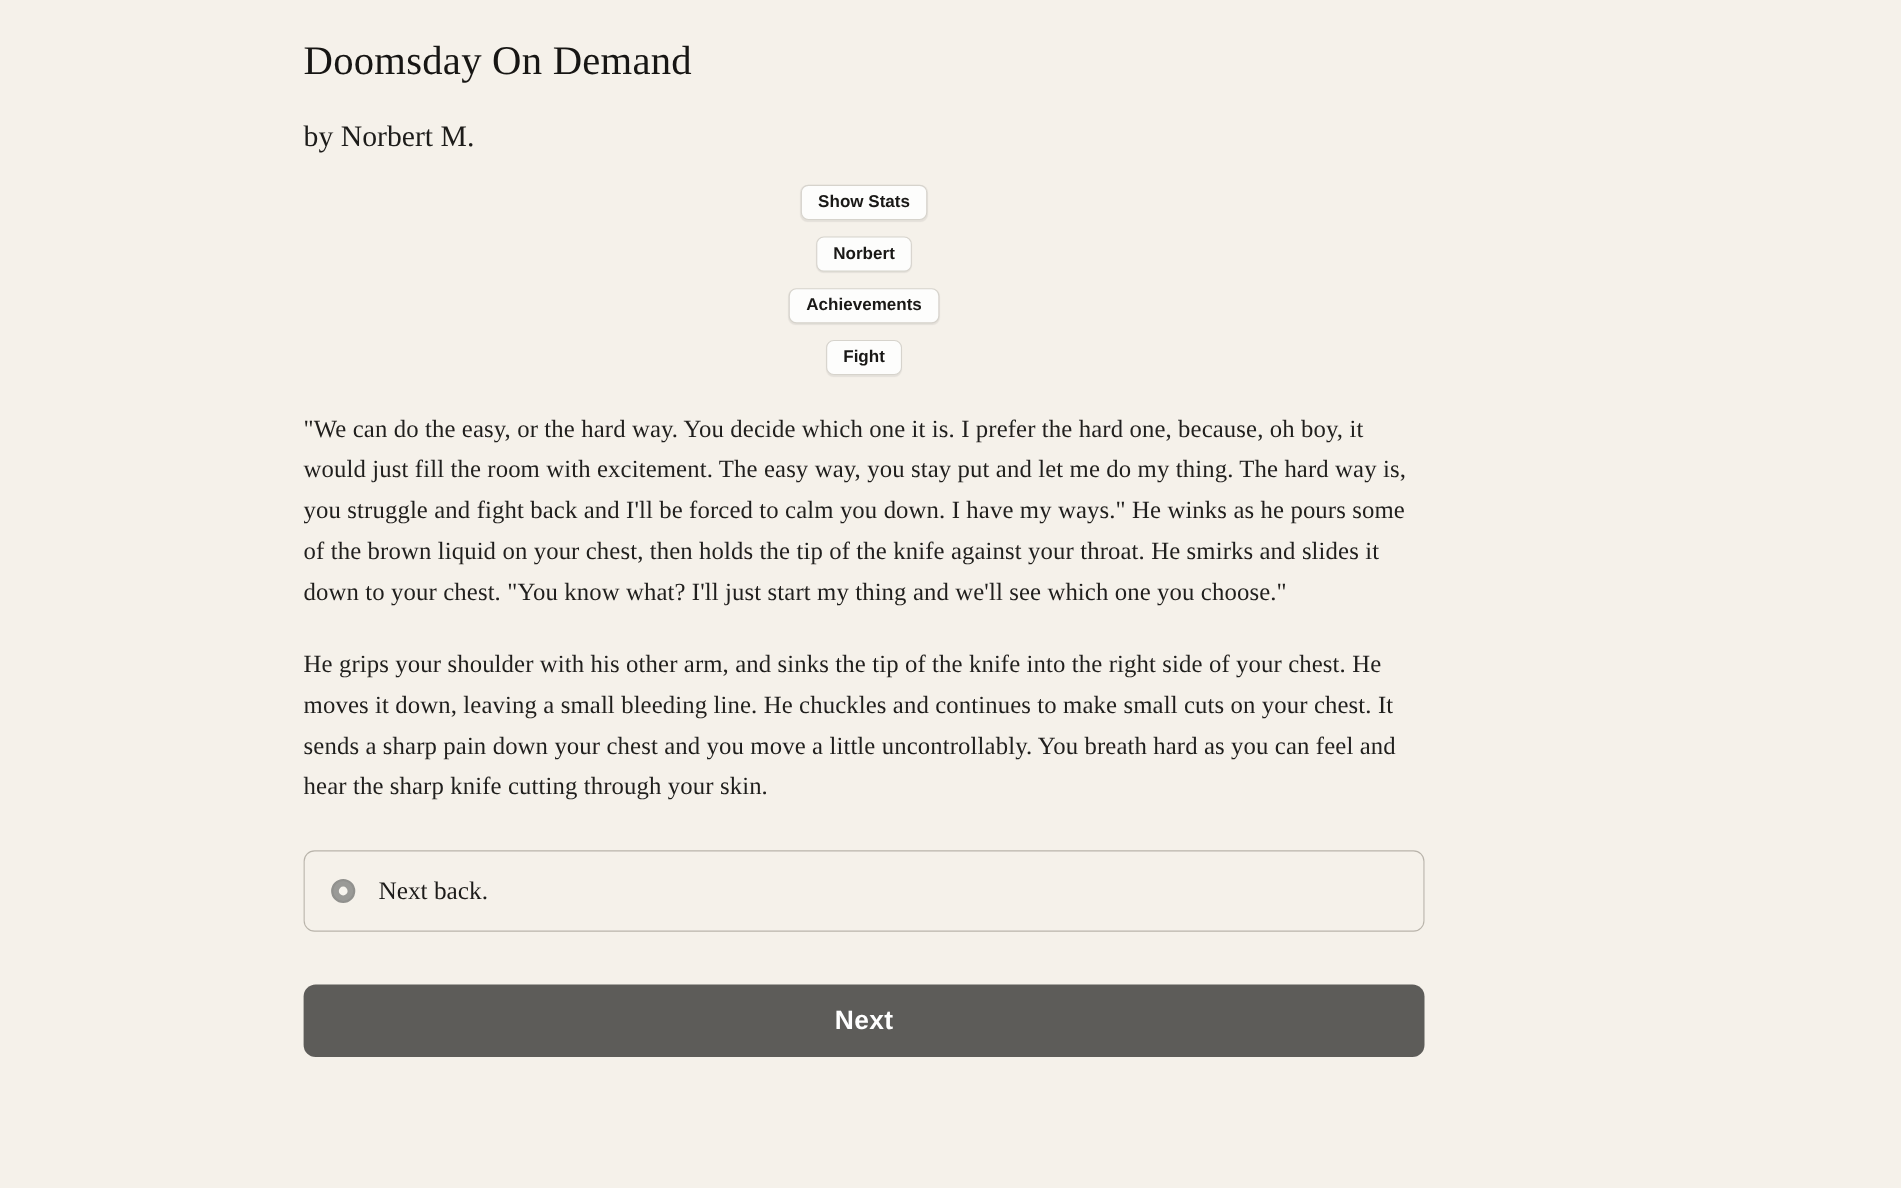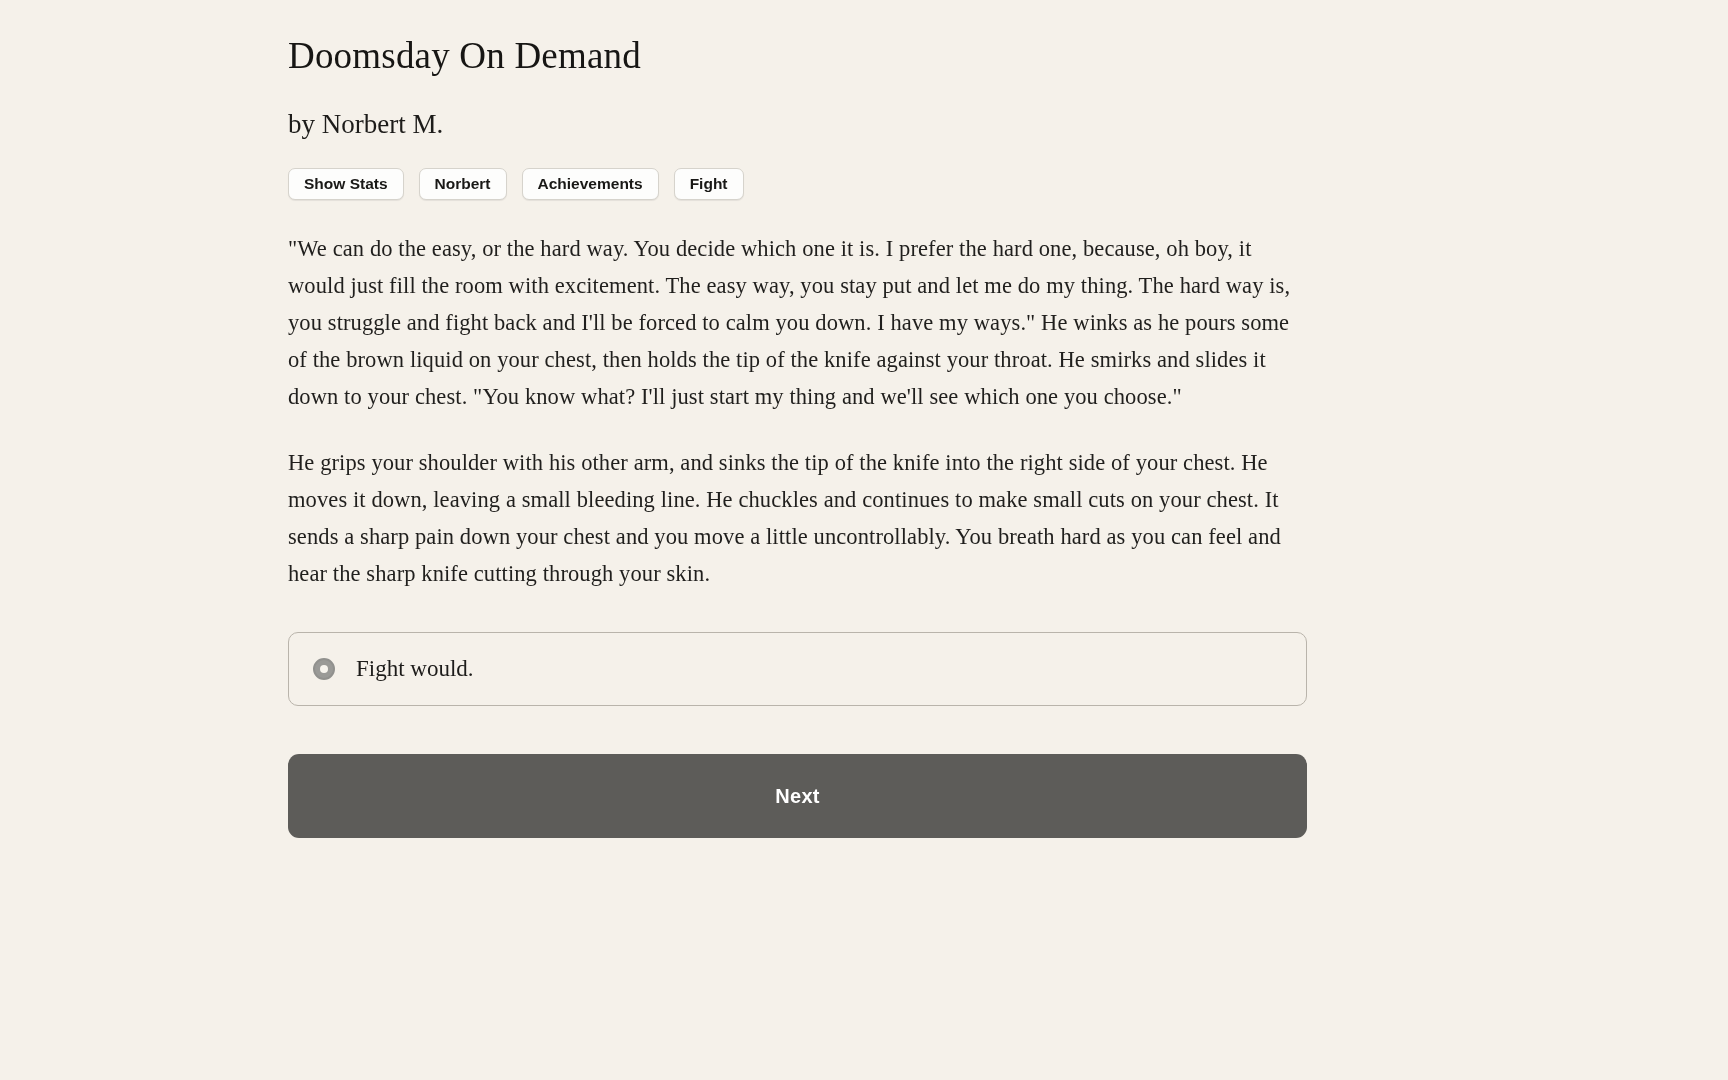--- a/index.html
+++ b/index.html
@@ -6,21 +6,21 @@
   html, body {
     width: 1728px;
     height: 1080px;
     background: #f5f1ea;
     font-family: "Liberation Serif", serif;
     color: #1d1c1a;
     overflow: hidden;
   }
   .content {
     position: absolute;
-    left: 288px;
+    left: 276px;
     top: 0;
     width: 1019px;
   }
   .game-title {
     margin-top: 34px;
     font-size: 37px;
     font-weight: 500;
     letter-spacing: 0.2px;
     color: #171614;
   }
@@ -29,20 +29,21 @@
     font-size: 27px;
     font-weight: 400;
     color: #1d1c1a;
   }
   .nav-row {
     margin-top: 28px;
     display: flex;
     gap: 15px;
     align-items: center;
     font-family: "Liberation Sans", sans-serif;
+    flex-direction: column;
   }
   .nav-btn {
     background: #fdfdfc;
     border: 1px solid #d6d3cc;
     border-radius: 7px;
     box-shadow: 0 1px 1px rgba(0,0,0,0.07);
     font-family: "Liberation Sans", sans-serif;
     font-size: 15.5px;
     font-weight: 700;
     color: #19181 6;
@@ -101,26 +102,26 @@
     position: absolute;
     left: 50%; top: 50%;
     width: 8px; height: 8px;
     margin: -4px 0 0 -4px;
     border-radius: 50%;
     background: #f7f4ee;
   }
   .next-btn {
     margin-top: 48px;
     width: 100%;
-    height: 84px;
+    height: 66px;
     background: #5d5c59;
     border: none;
     border-radius: 11px;
     font-family: "Liberation Sans", sans-serif;
-    font-size: 20px;
+    font-size: 24px;
     font-weight: 700;
     color: #ffffff;
     letter-spacing: 0.3px;
     cursor: pointer;
     display: flex;
     align-items: center;
     justify-content: center;
   }
 </style>
 </head>
@@ -140,19 +141,19 @@
   </div>
 
   <div class="story">
     <p>"We can do the easy, or the hard way. You decide which one it is. I prefer the hard one, because, oh boy, it would just fill the room with excitement. The easy way, you stay put and let me do my thing. The hard way is, you struggle and fight back and I'll be forced to calm you down. I have my ways." He winks as he pours some of the brown liquid on your chest, then holds the tip of the knife against your throat. He smirks and slides it down to your chest. "You know what? I'll just start my thing and we'll see which one you choose."</p>
     <p>He grips your shoulder with his other arm, and sinks the tip of the knife into the right side of your chest. He moves it down, leaving a small bleeding line. He chuckles and continues to make small cuts on your chest. It sends a sharp pain down your chest and you move a little uncontrollably. You breath hard as you can feel and hear the sharp knife cutting through your skin.</p>
   </div>
 
   <div class="choice-box">
     <div class="choice-row">
       <span class="radio checked"></span>
-      <span class="choice-label">Fight would.</span>
+      <span class="choice-label">Next back.</span>
     </div>
   </div>
 
   <button class="next-btn">Next</button>
 
 </div>
 
 </body></html>

